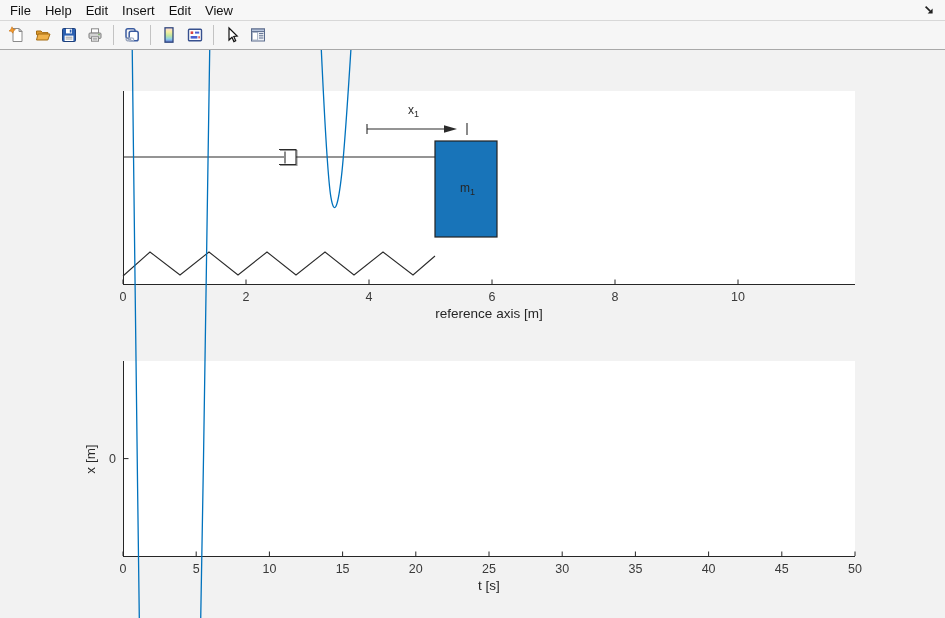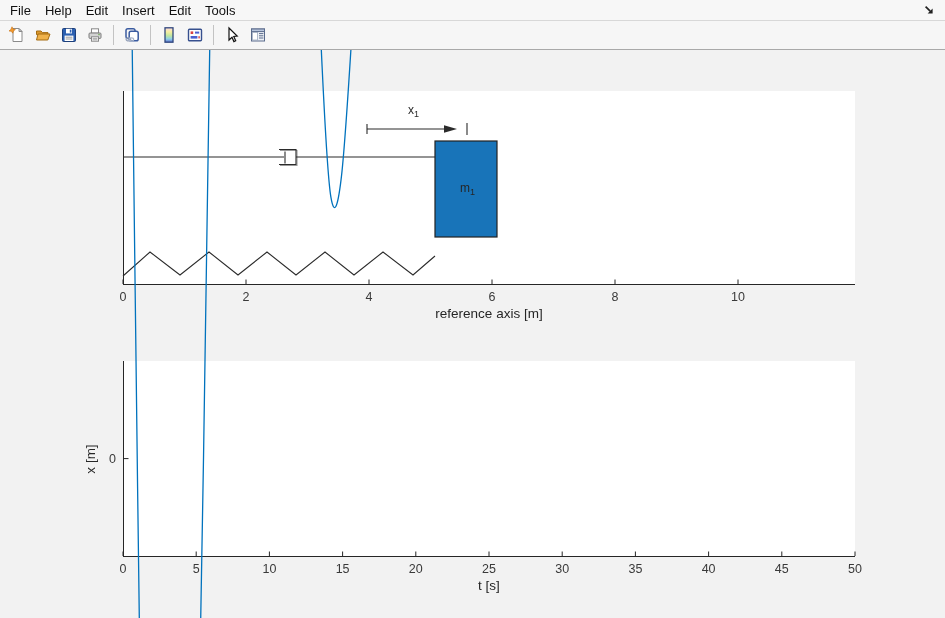--- a/index.html
+++ b/index.html
@@ -39,21 +39,21 @@
 </style>
 </head>
 <body>
 
 <div class="menubar">
   <span class="menu-item">File</span>
   <span class="menu-item">Help</span>
   <span class="menu-item">Edit</span>
   <span class="menu-item">Insert</span>
   <span class="menu-item">Edit</span>
-  <span class="menu-item">Tools</span>
+  <span class="menu-item">View</span>
   <span class="dock-btn" aria-label="undock-arrow">
     <svg width="12" height="12" viewBox="0 0 12 12">
       <line x1="2.6" y1="2.6" x2="7.2" y2="7.2" stroke="#222" stroke-width="1.7"></line>
       <polygon points="9.6,9.6 9.6,4.6 4.6,9.6" fill="#222"></polygon>
     </svg>
   </span>
 </div>
 
 <div class="toolbar">
   <button class="tool-btn" aria-label="new-figure">

